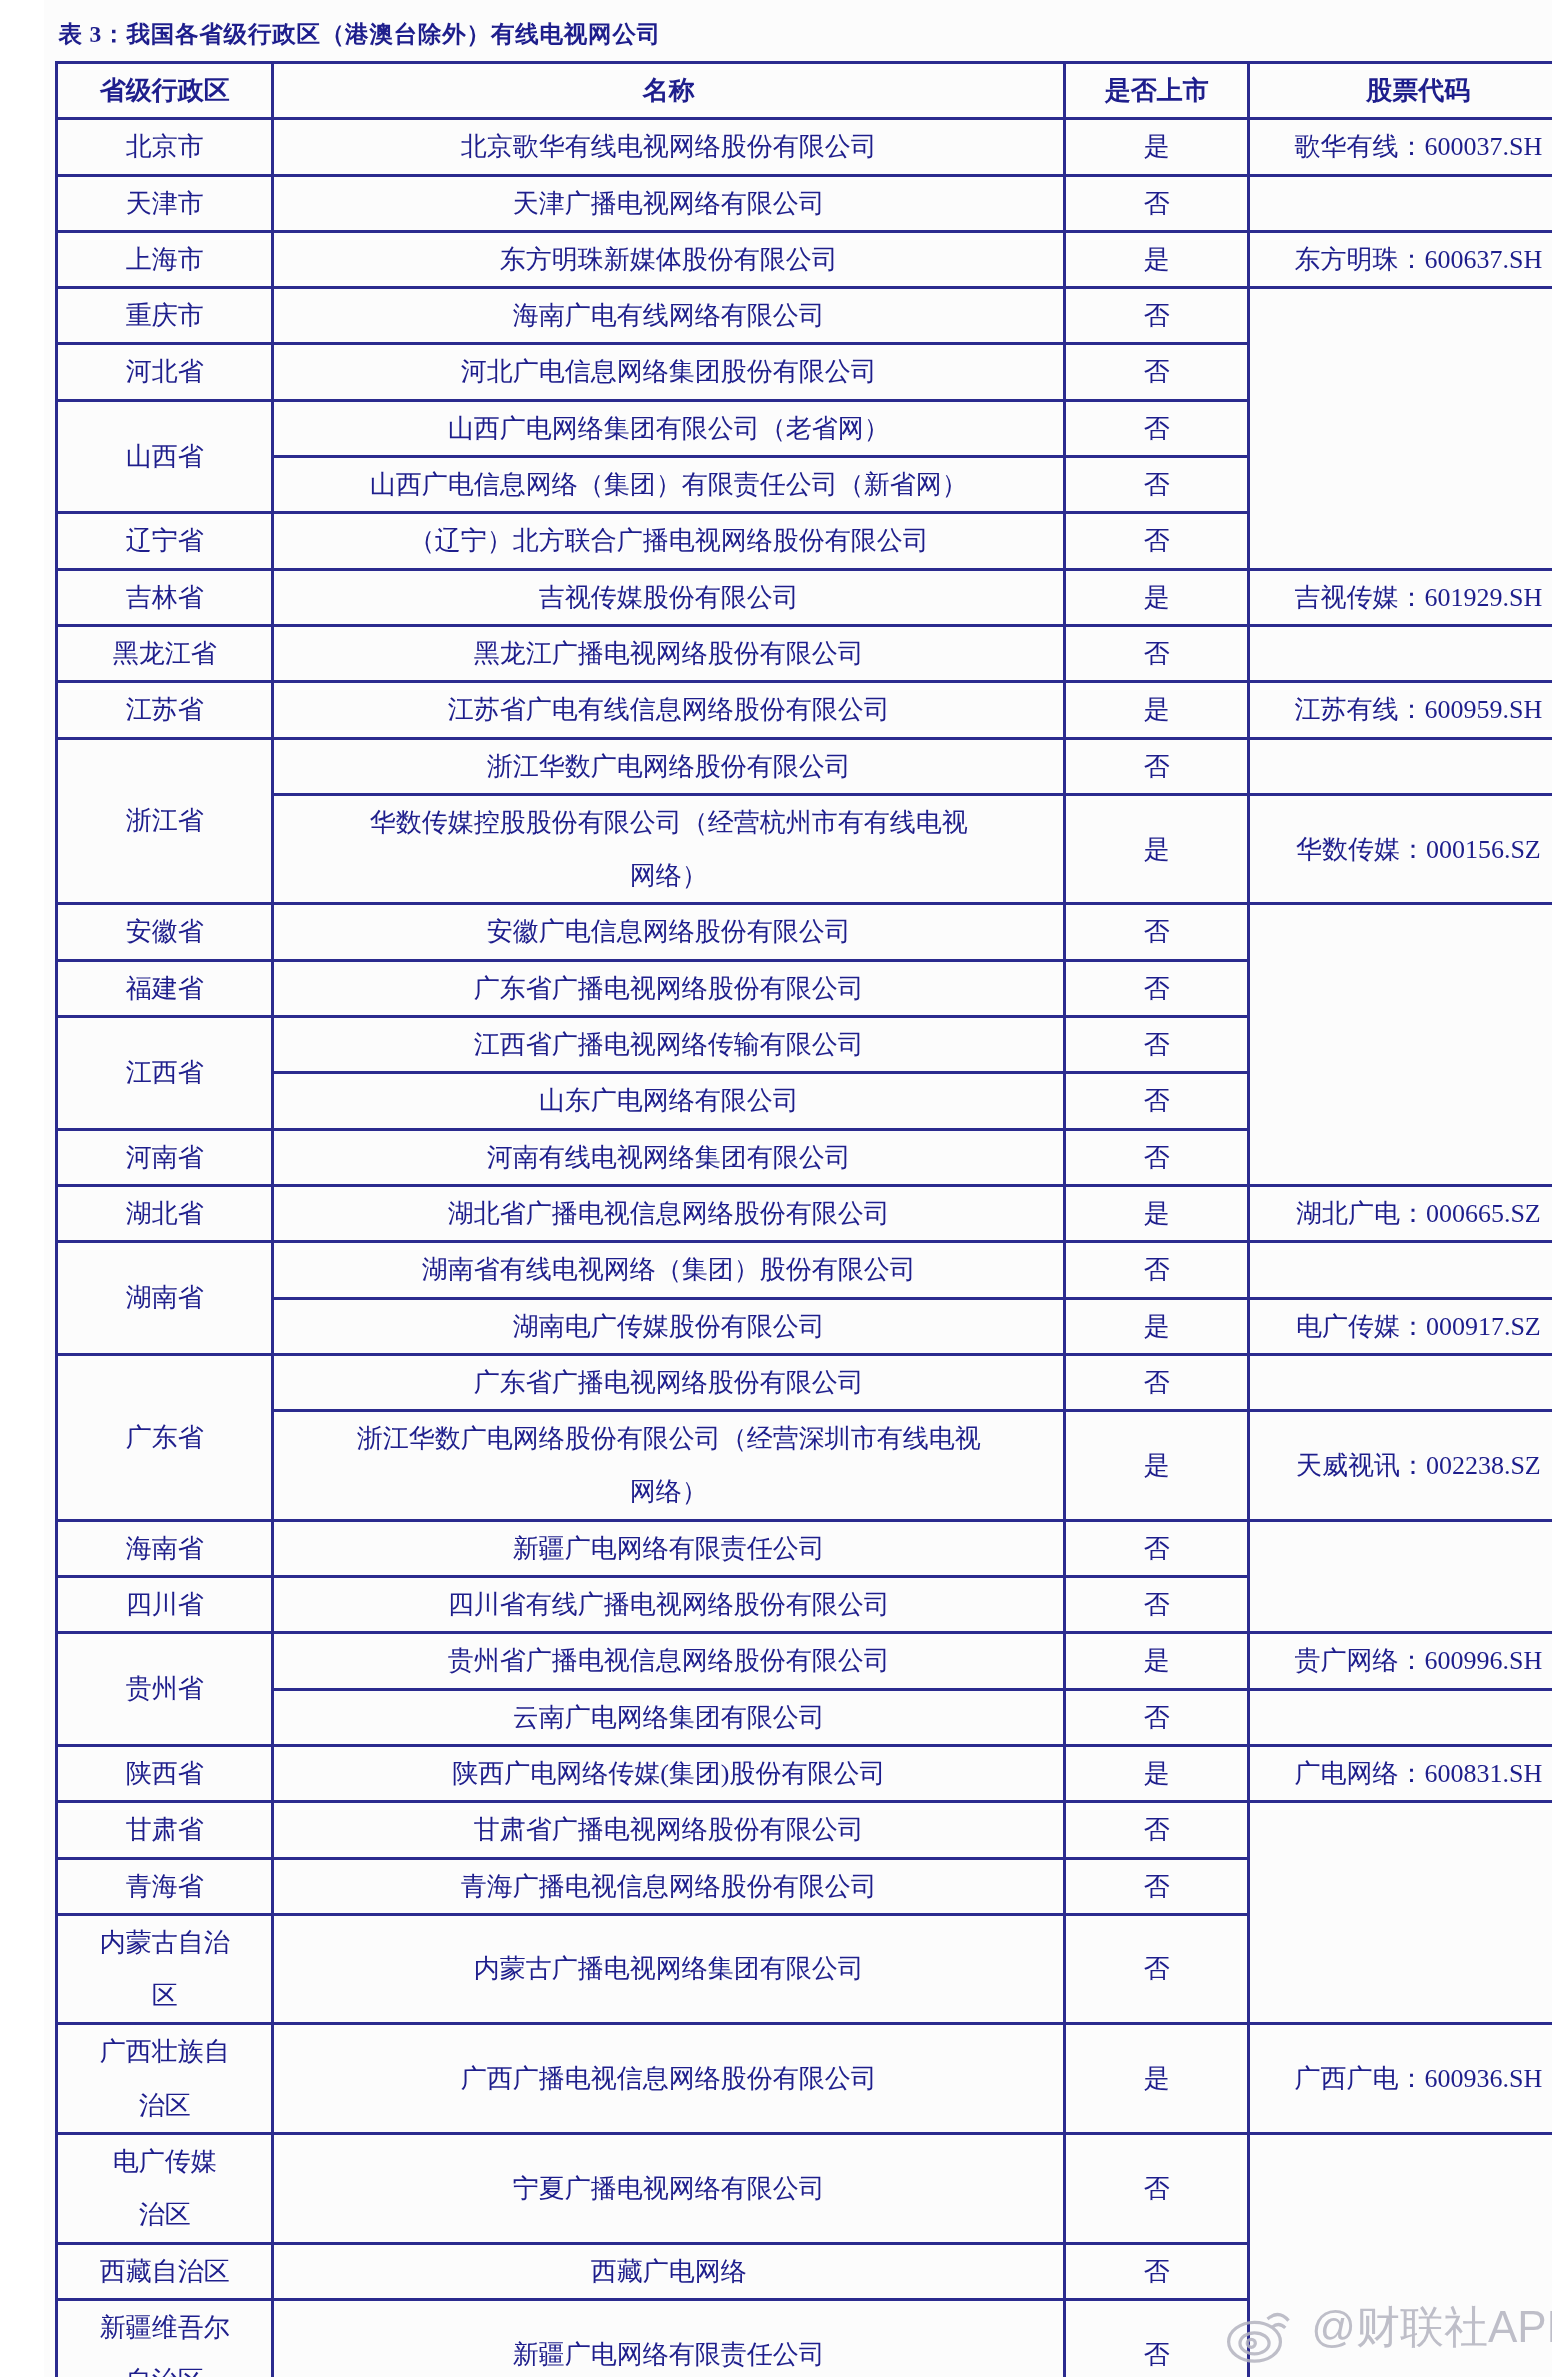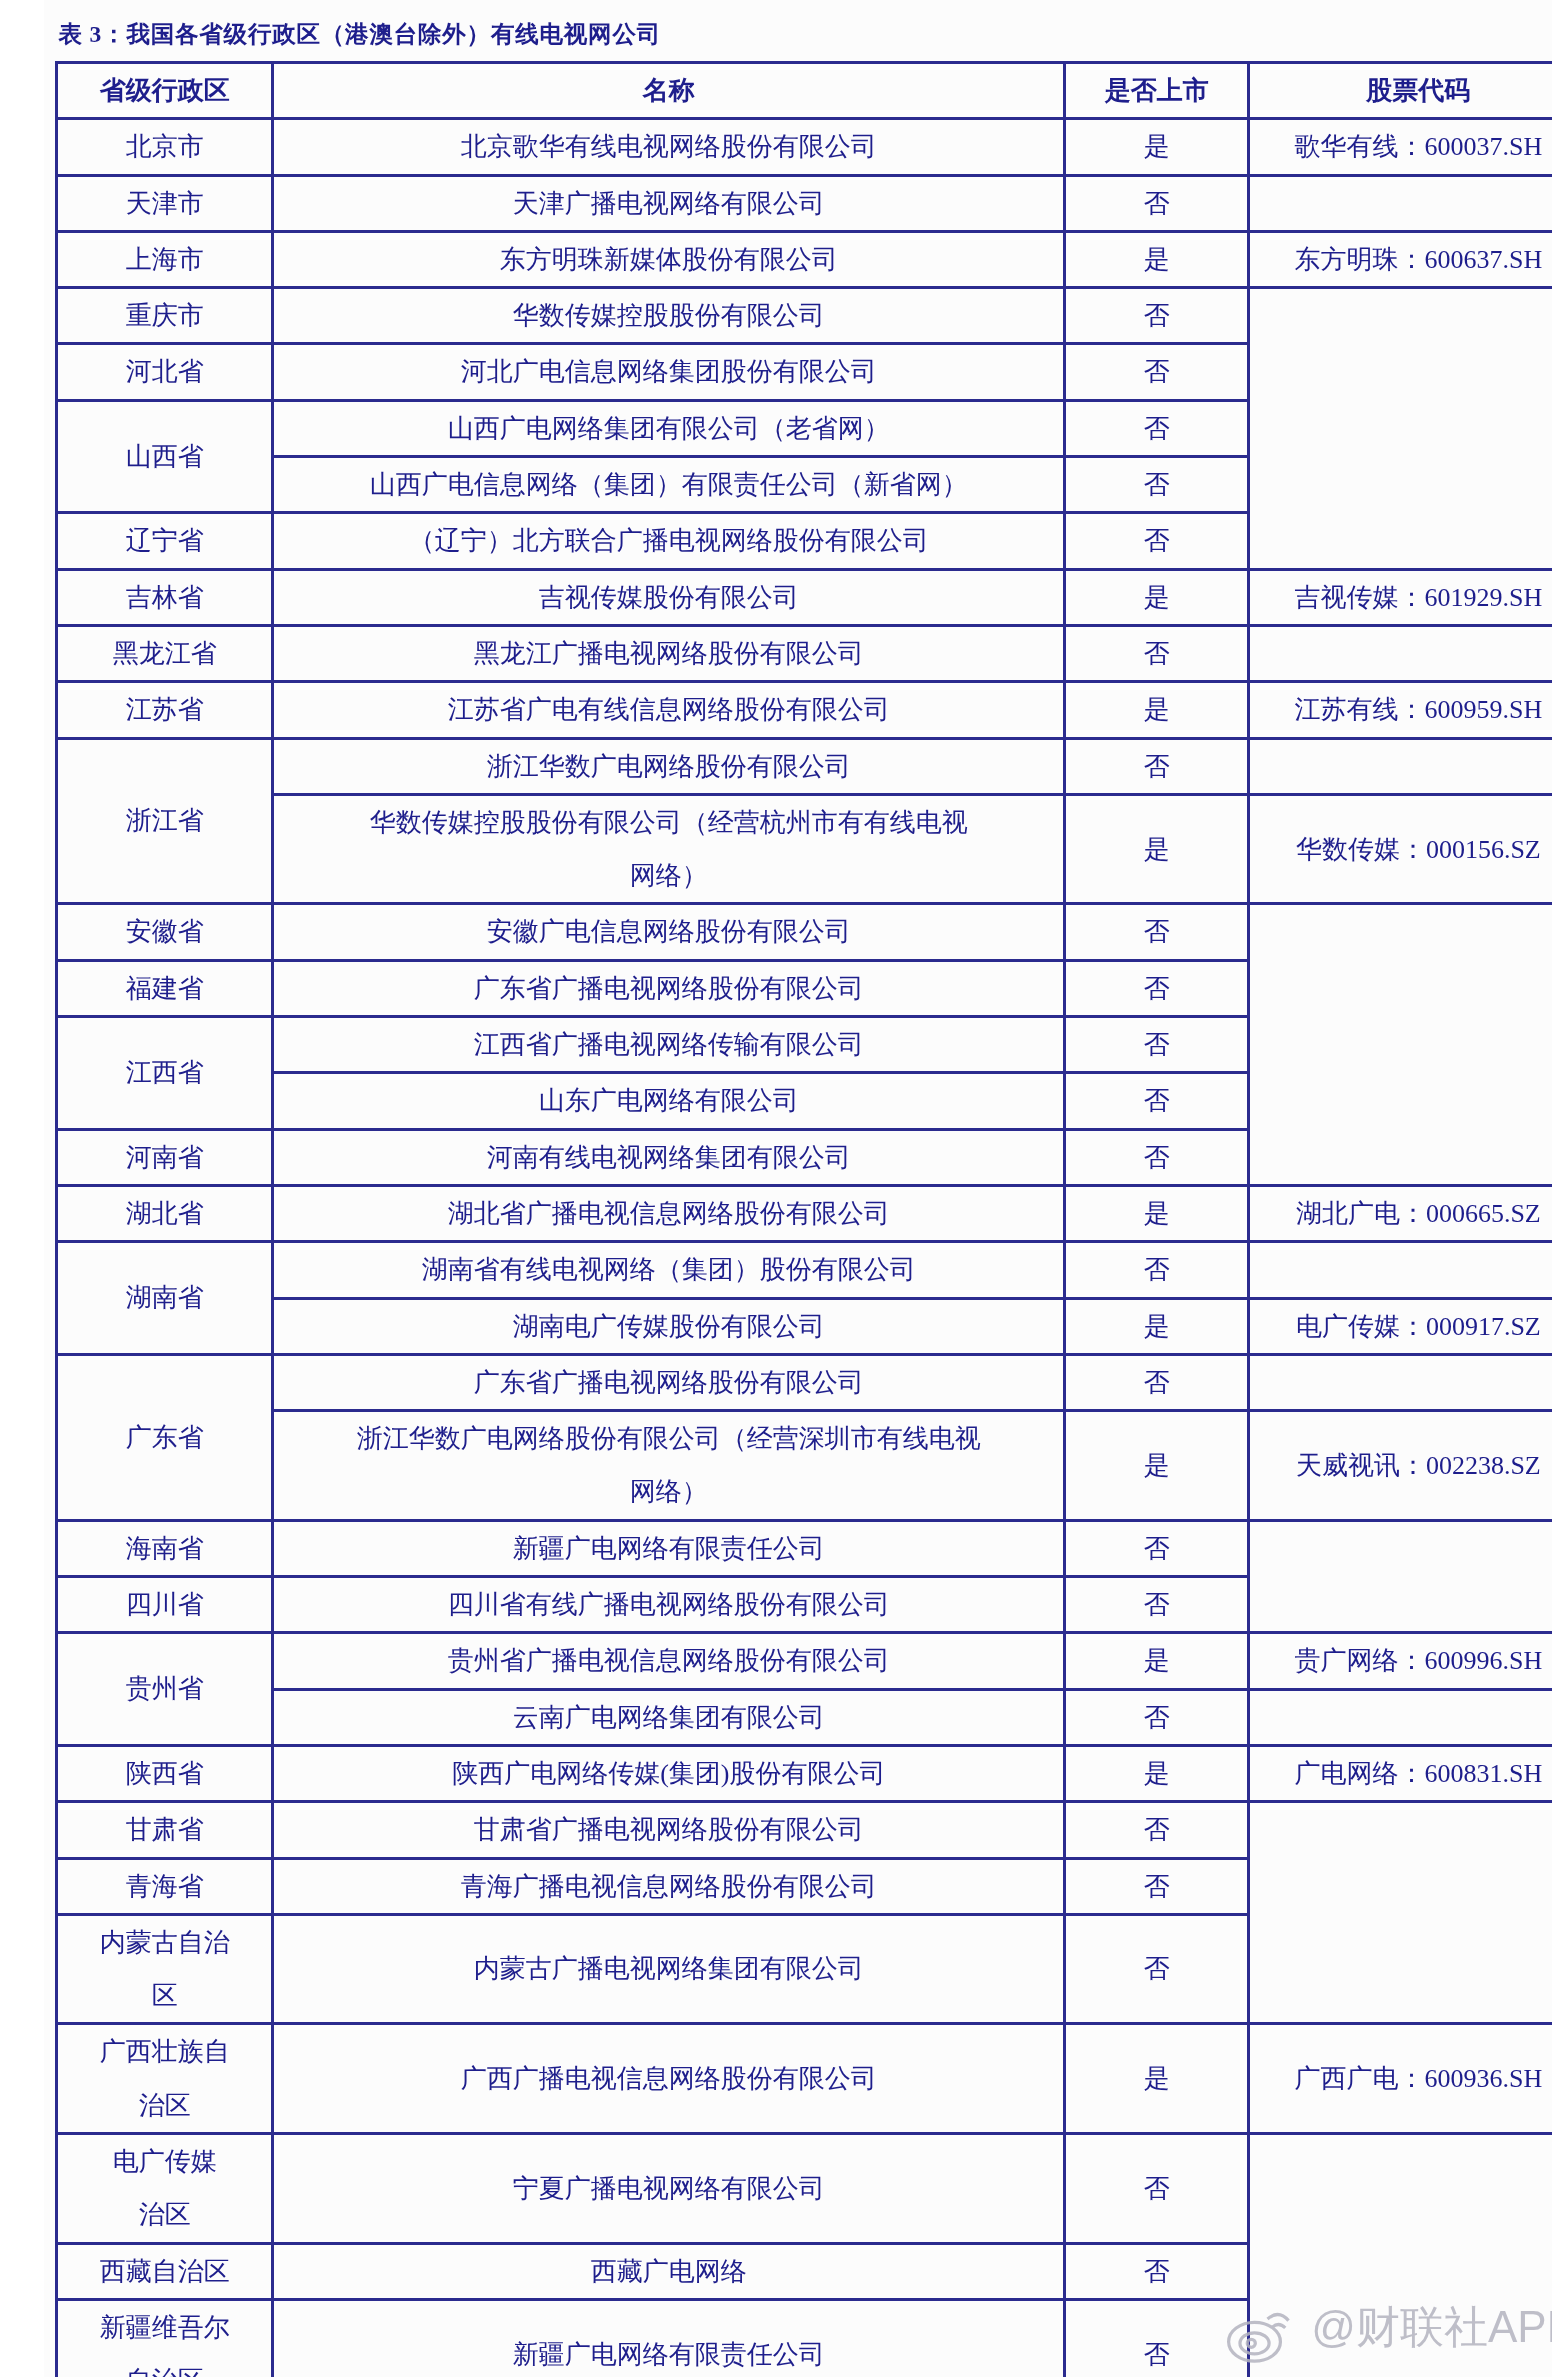--- a/index.html
+++ b/index.html
@@ -90,21 +90,21 @@
           <td class="code-cell"></td>
         </tr>
         <tr class="r1">
           <td class="region-cell">上海市</td>
           <td class="name-cell">东方明珠新媒体股份有限公司</td>
           <td class="listed-cell">是</td>
           <td class="code-cell">东方明珠：600637.SH</td>
         </tr>
         <tr class="r1">
           <td class="region-cell">重庆市</td>
-          <td class="name-cell">华数传媒控股股份有限公司</td>
+          <td class="name-cell">海南广电有线网络有限公司</td>
           <td class="listed-cell">否</td>
           <td rowspan="5" class="code-cell"></td>
         </tr>
         <tr class="r1">
           <td class="region-cell">河北省</td>
           <td class="name-cell">河北广电信息网络集团股份有限公司</td>
           <td class="listed-cell">否</td>
         </tr>
         <tr class="r1">
           <td rowspan="2" class="region-cell">山西省</td>

